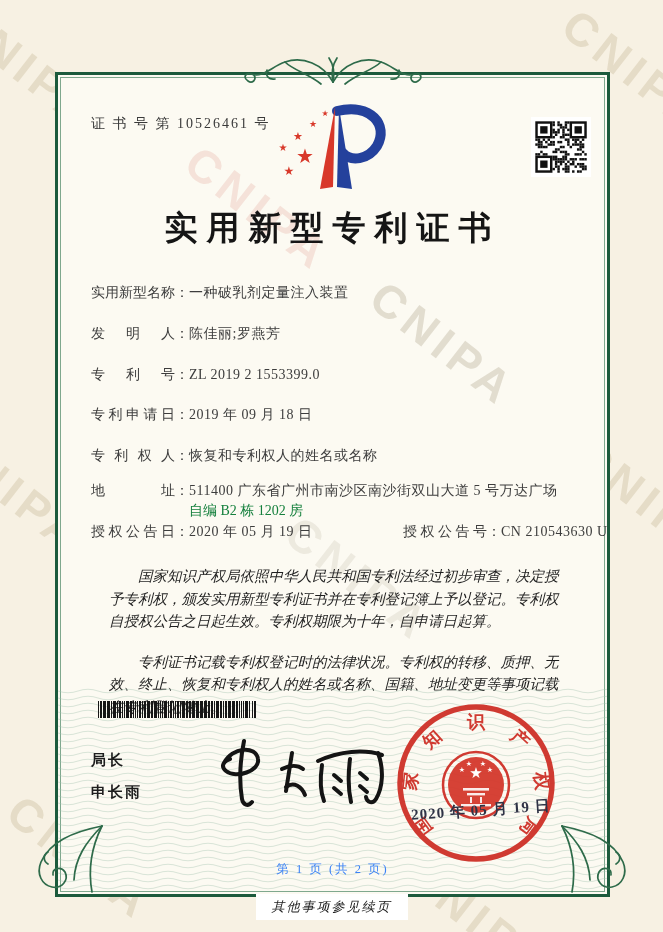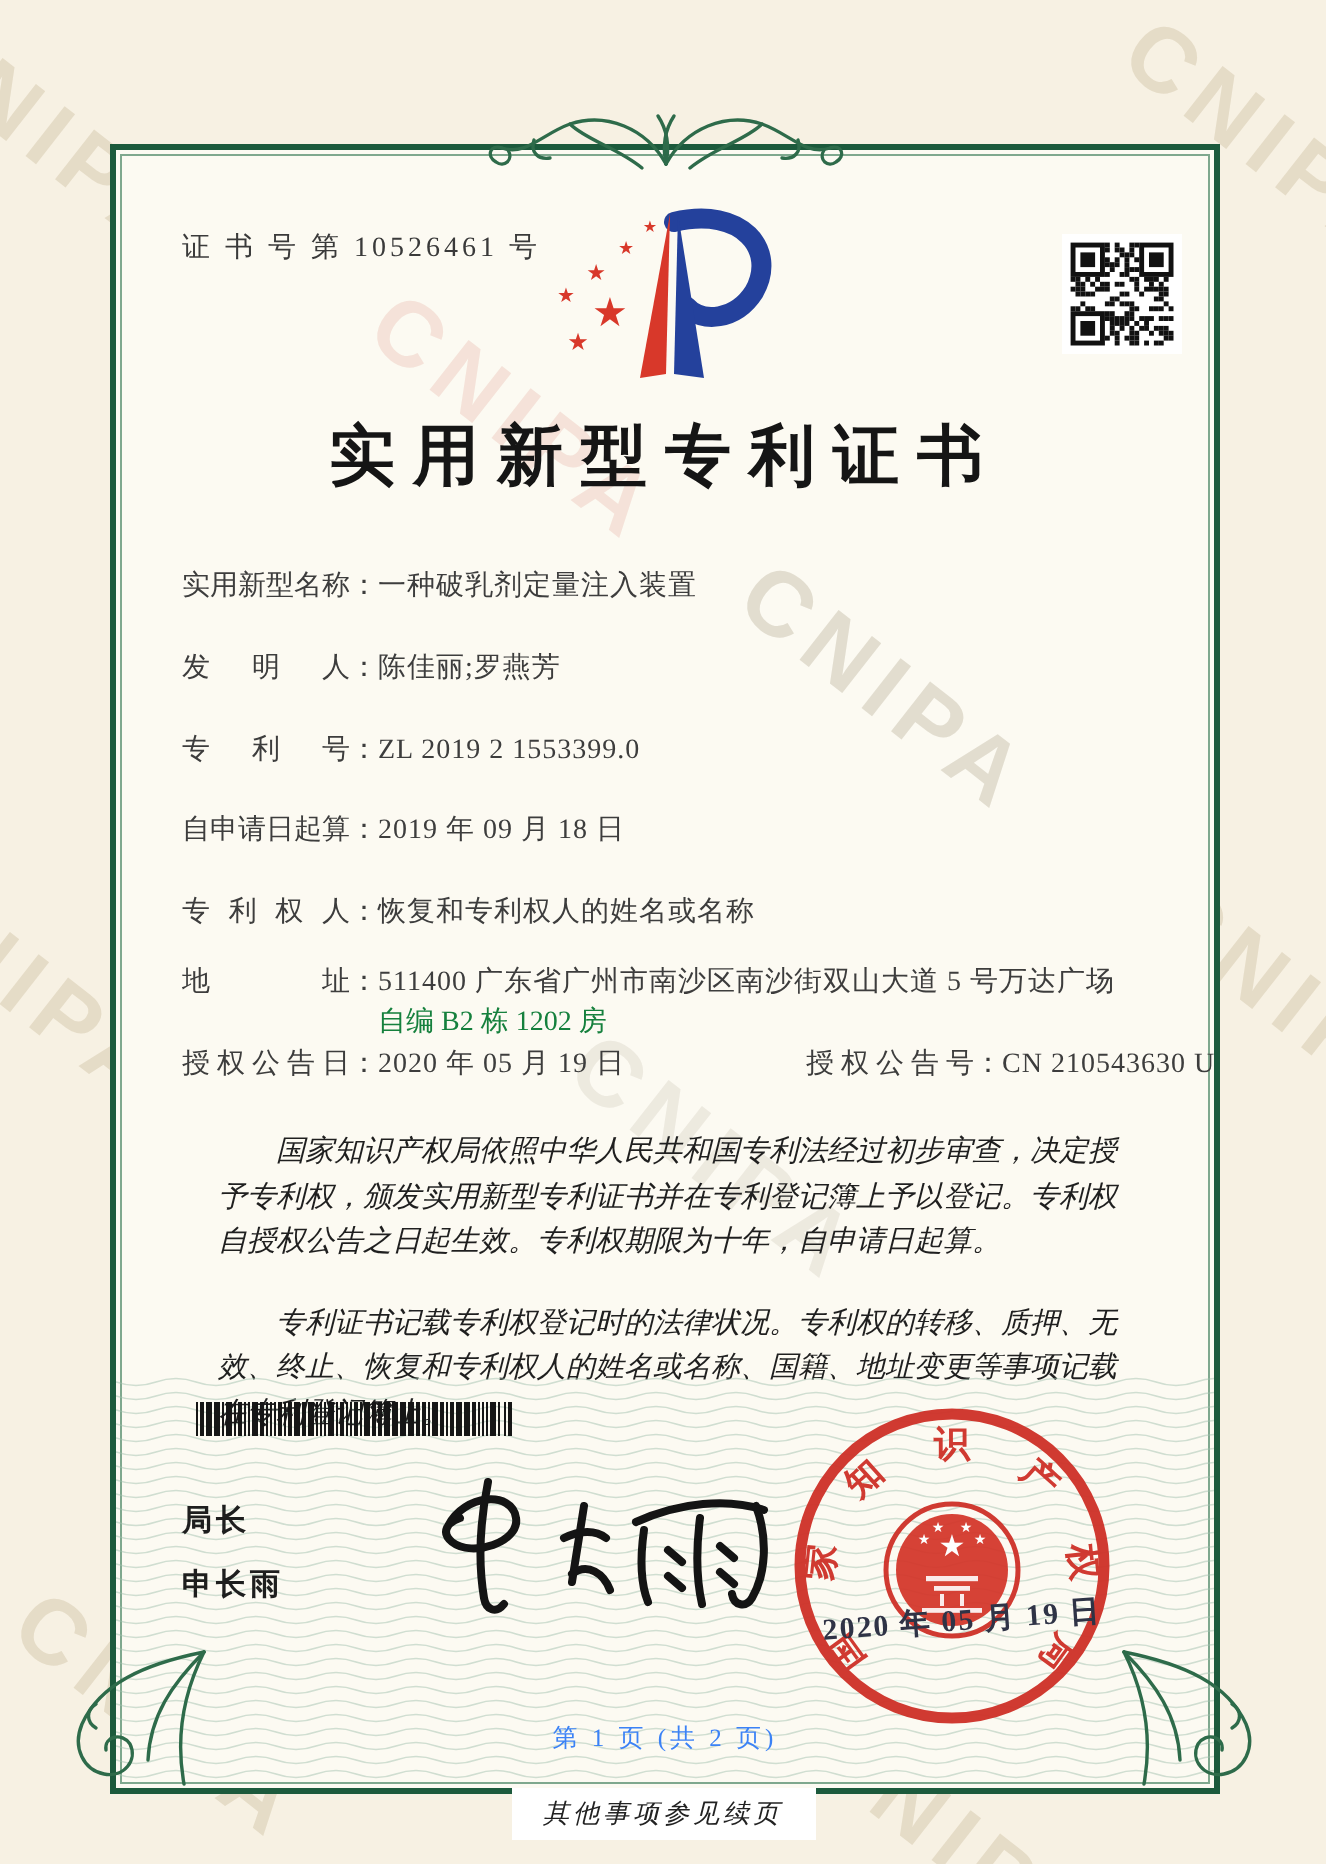--- a/index.html
+++ b/index.html
@@ -252,21 +252,21 @@
     <div class="row" style="top:209px">
       <span class="flabel">实用新型名称</span><span class="colon">：</span><span class="fval">一种破乳剂定量注入装置</span>
     </div>
     <div class="row" style="top:250px">
       <span class="flabel">发明人</span><span class="colon">：</span><span class="fval">陈佳丽;罗燕芳</span>
     </div>
     <div class="row" style="top:291px">
       <span class="flabel">专利号</span><span class="colon">：</span><span class="fval">ZL 2019 2 1553399.0</span>
     </div>
     <div class="row" style="top:331px">
-      <span class="flabel">自申请日起算</span><span class="colon">：</span><span class="fval">2019 年 09 月 18 日</span>
+      <span class="flabel">专利申请日</span><span class="colon">：</span><span class="fval">2019 年 09 月 18 日</span>
     </div>
     <div class="row" style="top:372px">
       <span class="flabel">专利权人</span><span class="colon">：</span><span class="fval">恢复和专利权人的姓名或名称</span>
     </div>
     <div class="row" style="top:407px">
       <span class="flabel">地址</span><span class="colon">：</span><span class="fval">511400 广东省广州市南沙区南沙街双山大道 5 号万达广场</span>
     </div>
     <div class="addr2">自编 B2 栋 1202 房</div>
     <div class="row" style="top:448px">
       <span class="flabel">授权公告日</span><span class="colon">：</span><span class="fval">2020 年 05 月 19 日</span>

